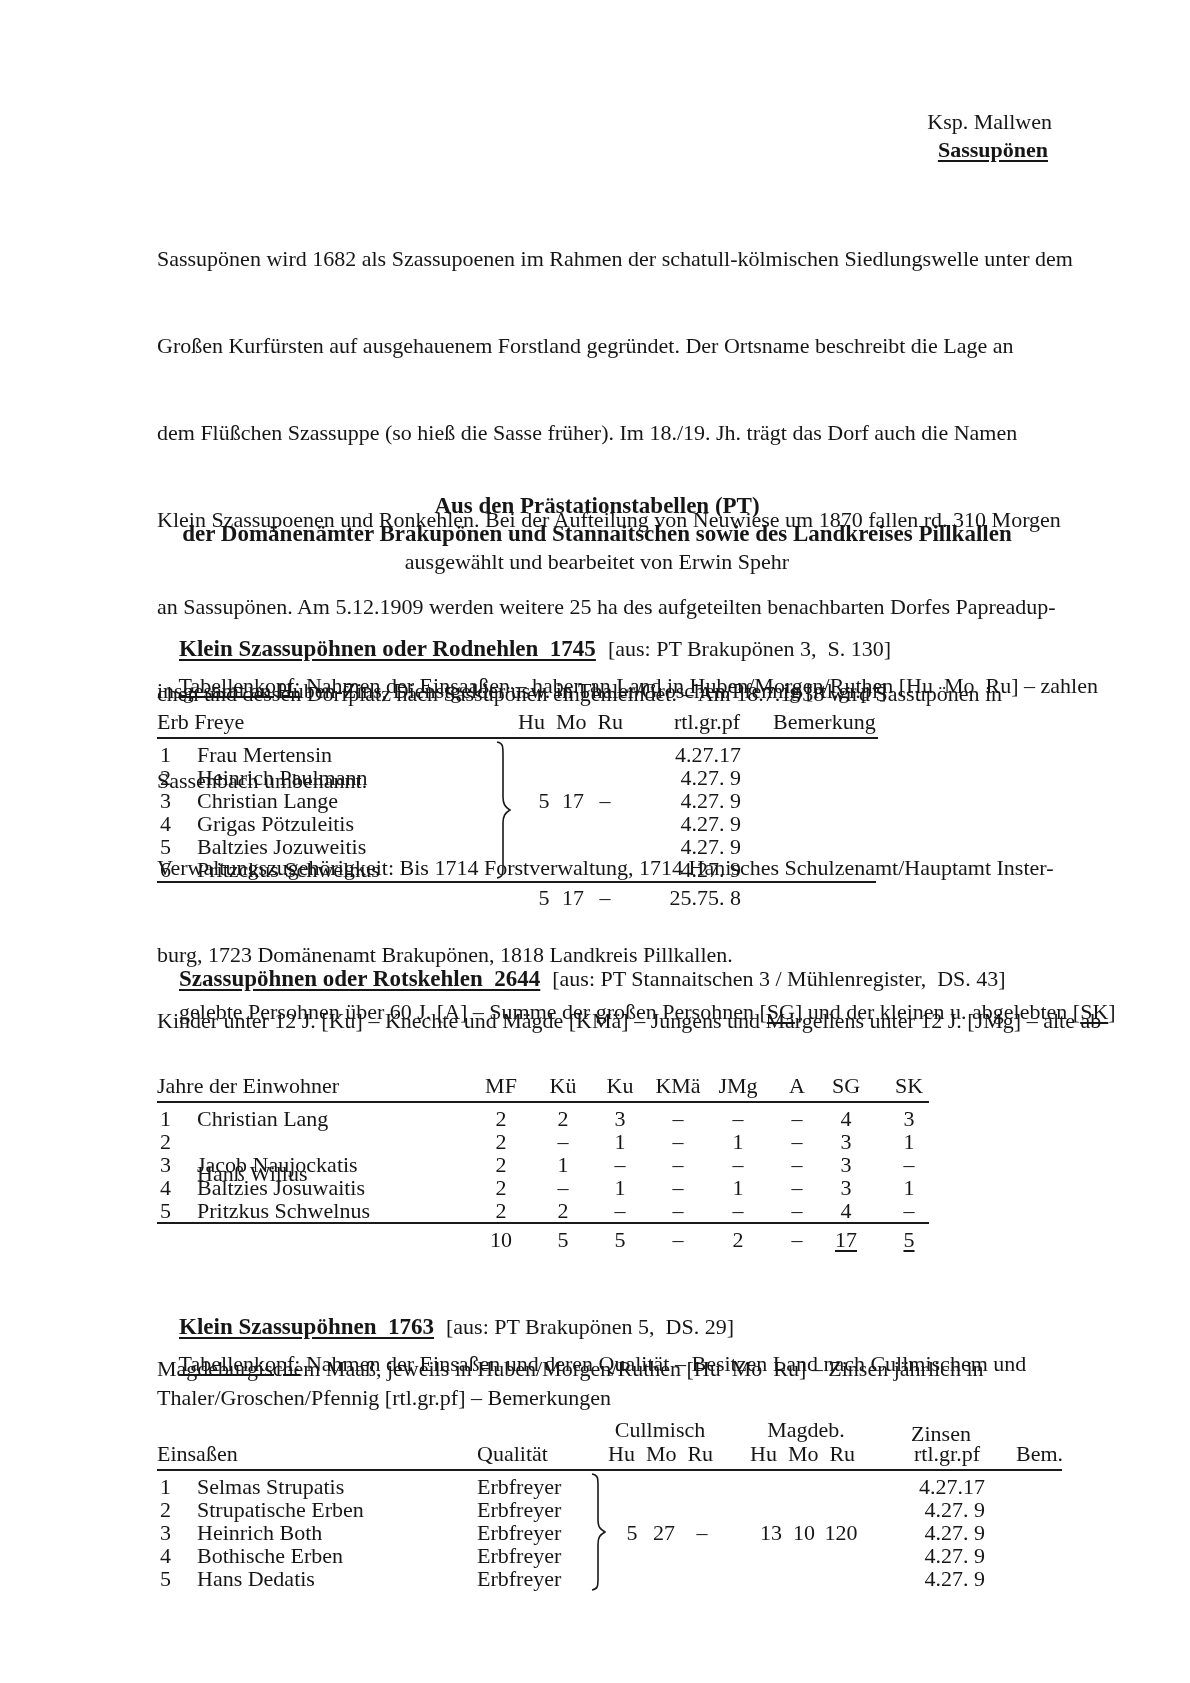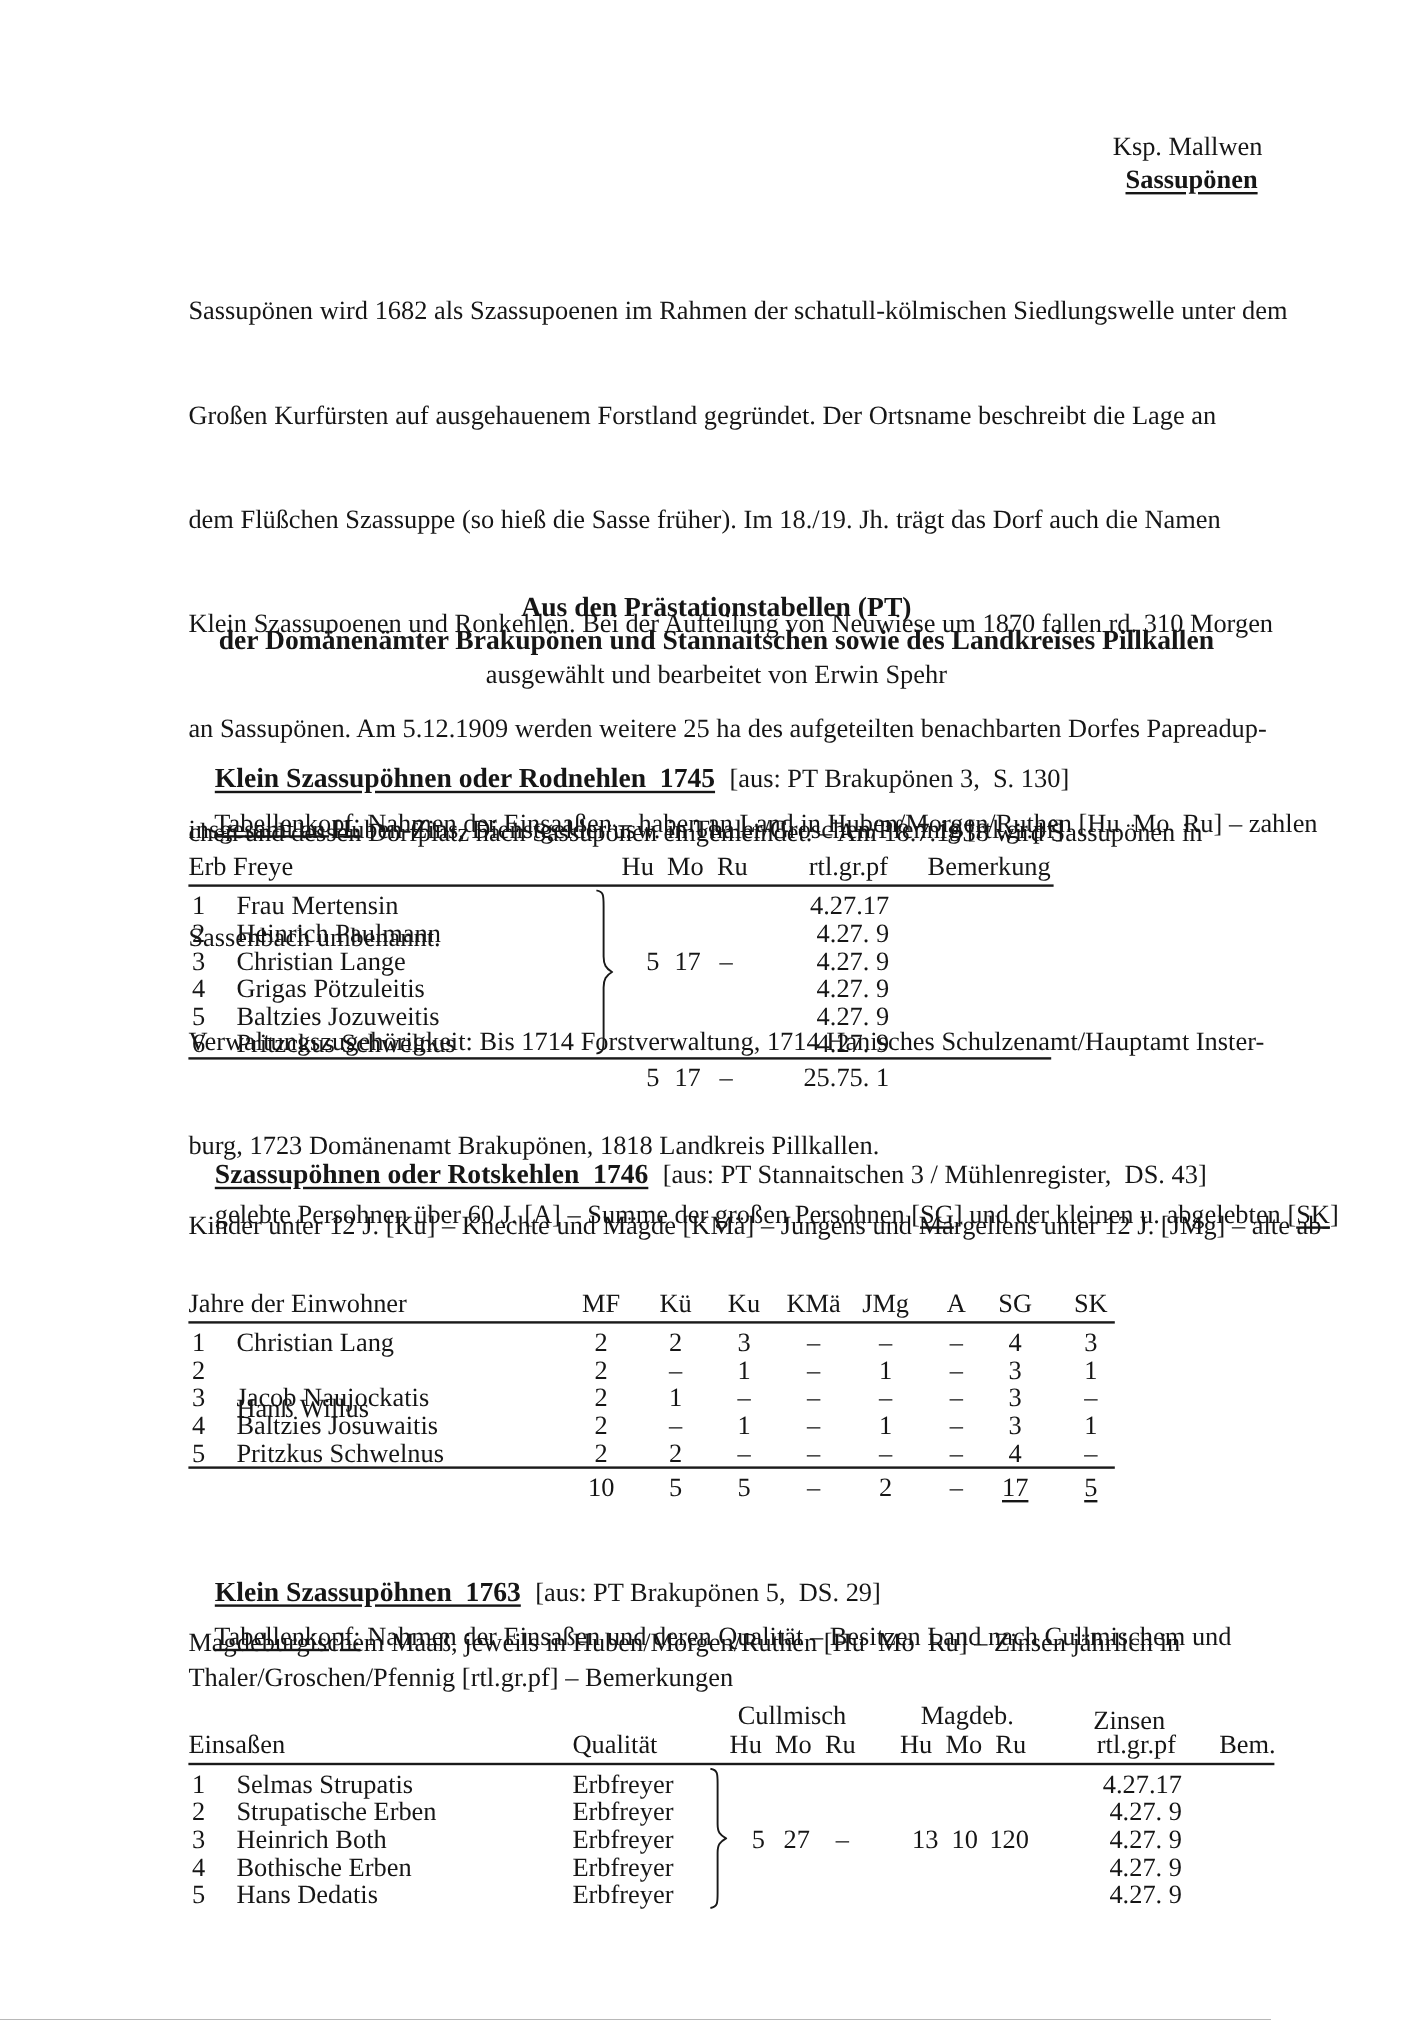--- a/index.html
+++ b/index.html
@@ -86,24 +86,24 @@
 
   <svg class="brace" style="top:741px;left:495px;" width="16" height="138" viewBox="0 0 16 138">
     <path d="M2,1 C8,2 8,5 8,14 L8,56 C8,63 10,66 15,69 C10,72 8,75 8,82 L8,124 C8,133 8,136 2,137" fill="none" stroke="#1a1a1a" stroke-width="1.6"></path>
   </svg>
 
   <div class="rule" style="top:881px;left:157px;width:719px;border-top-width:2px;"></div>
 
   <div class="abs c" style="top:886px;left:544px;">5</div>
   <div class="abs c" style="top:886px;left:573px;">17</div>
   <div class="abs c" style="top:886px;left:605px;">–</div>
-  <div class="abs" style="top:886px;right:449px;">25.75. 1</div>
+  <div class="abs" style="top:886px;right:449px;">25.75. 8</div>
 
   <div class="abs" style="top:942px;left:157px;">
-    <span class="b u" style="font-size:23px;">Szassupöhnen oder Rotskehlen  1746</span><span style="margin-left:12px;">[aus: PT Stannaitschen 3 / Mühlenregister,  DS. 43]</span>
+    <span class="b u" style="font-size:23px;">Szassupöhnen oder Rotskehlen  2644</span><span style="margin-left:12px;">[aus: PT Stannaitschen 3 / Mühlenregister,  DS. 43]</span>
   </div>
   <div class="abs" style="top:1009px;left:157px;">Kinder unter 12 J. [Ku] – Knechte und Mägde [KMä] – Jungens und Margellens unter 12 J. [JMg] – alte ab-</div>
   <div class="abs" style="top:976px;left:157px;">
     <span>gelebte Persohnen über 60 J. [A] – Summe der großen Persohnen [</span><span class="u">SG</span><span>] und der kleinen u. abgelebten [</span><span class="u">SK</span><span>]</span>
   </div>
 
   <div class="abs" style="top:1074px;left:157px;">Jahre der Einwohner</div>
   <div class="abs c" style="top:1074px;left:501px;">MF</div>
   <div class="abs c" style="top:1074px;left:563px;">Kü</div>
   <div class="abs c" style="top:1074px;left:620px;">Ku</div>

